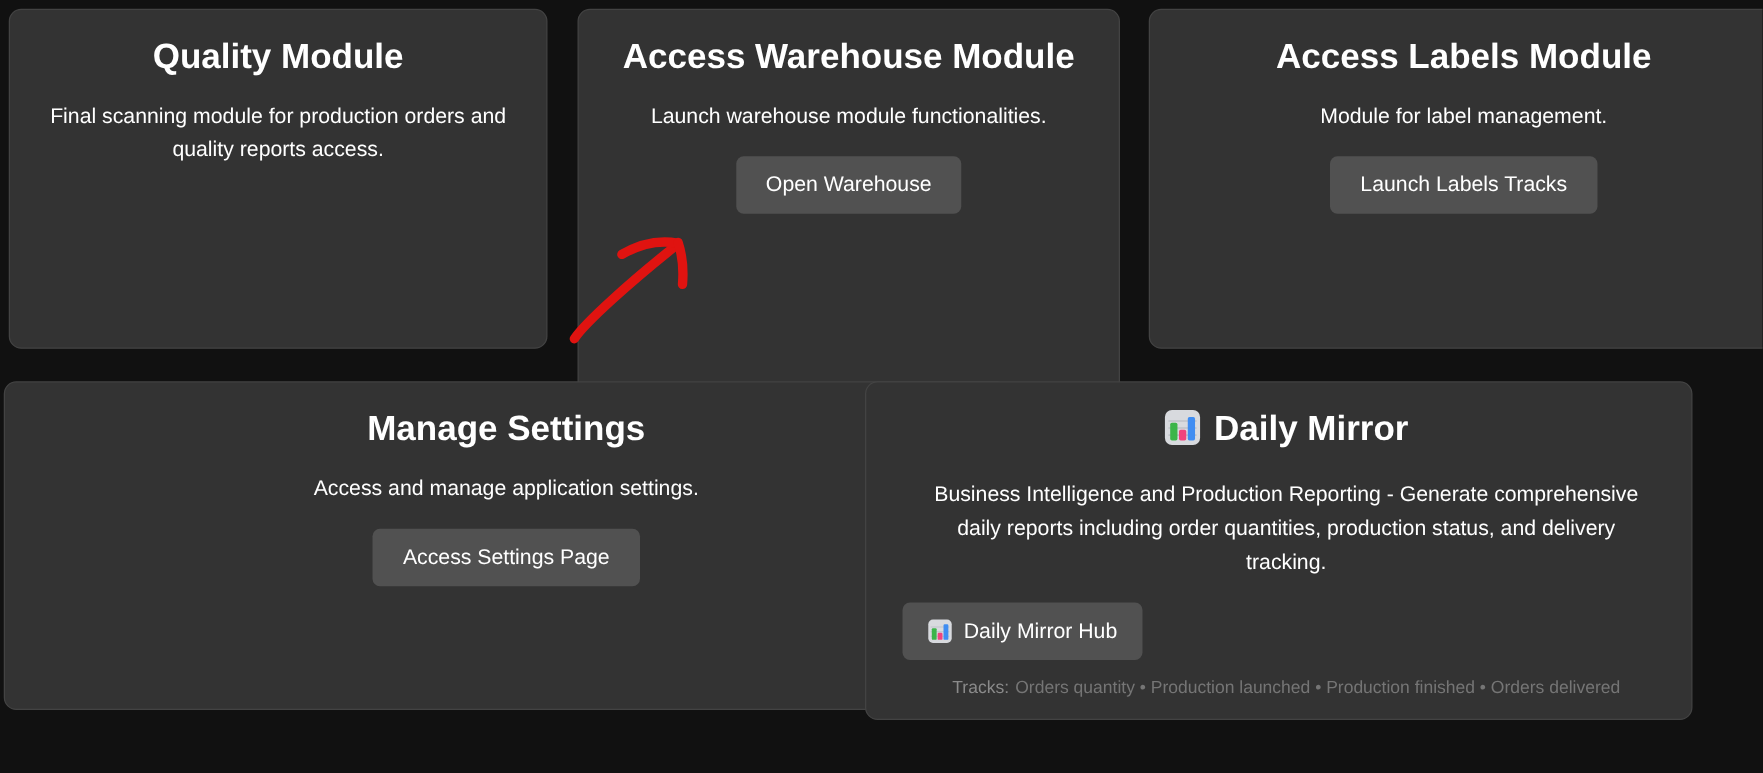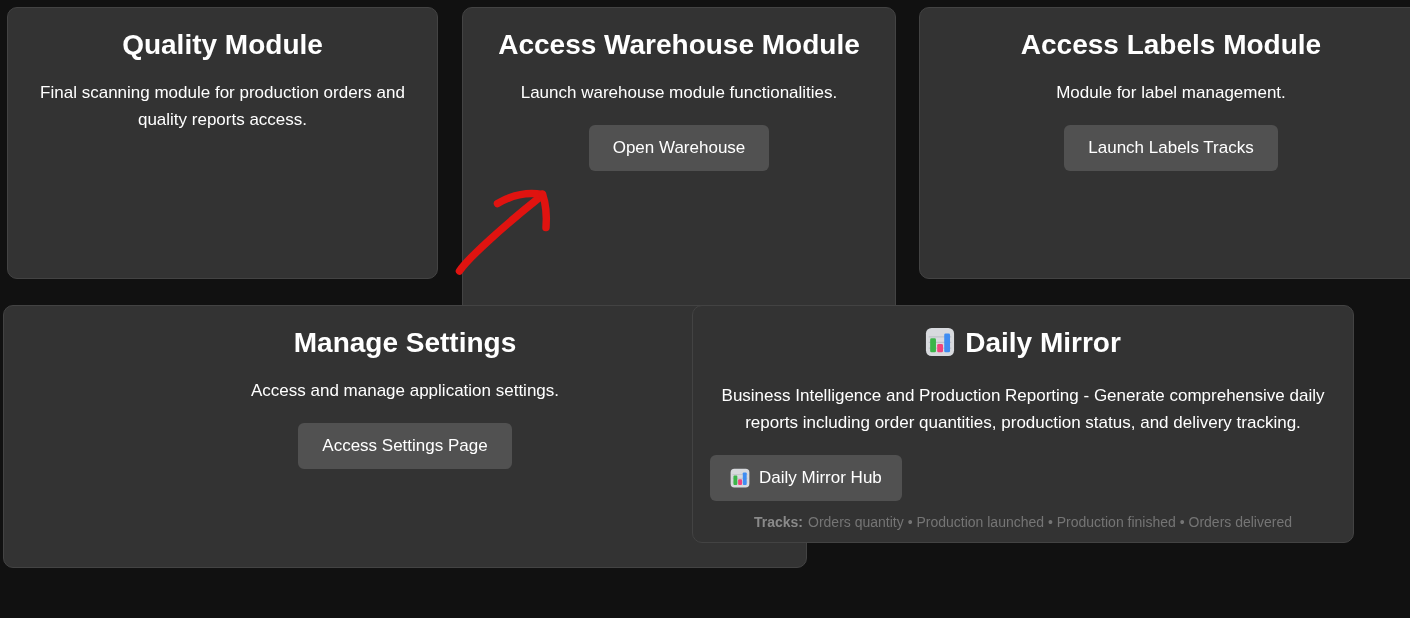--- a/index.html
+++ b/index.html
@@ -19,21 +19,21 @@
     position: absolute;
     background: #333333;
     border: 1px solid #434343;
     border-radius: 10px;
     box-sizing: border-box;
   }
   #card-quality   { left: 7px;   top: 7px;   width: 431px; height: 272px; }
   #card-warehouse { left: 462px; top: 7px;   width: 434px; height: 340px; }
   #card-labels    { left: 919px; top: 7px;   width: 504px; height: 272px; }
   #card-settings  { left: 3px;   top: 305px; width: 804px; height: 263px; }
-  #card-daily     { left: 692px; top: 305px; width: 662px; height: 238px; }
+  #card-daily     { left: 692px; top: 305px; width: 662px; height: 271px; padding-left: 12px; }
 
   .card-title {
     margin: 21px 16px 0;
     text-align: center;
     font-size: 28px;
     font-weight: 700;
     line-height: 32px;
     color: #ffffff;
   }
   .card-desc {
@@ -76,21 +76,21 @@
     vertical-align: -5px;
     margin-right: 10px;
   }
   .tracks {
     margin: 13px 16px 0;
     text-align: center;
     font-size: 14px;
     color: #757575;
   }
   .tracks-label {
-    font-weight: bold;
+    font-weight: normal;
     color: #8a8a8a;
     margin-right: 5px;
   }
   #arrow-overlay {
     position: absolute;
     left: 0; top: 0;
     width: 1410px; height: 618px;
     pointer-events: none;
     z-index: 5;
   }

